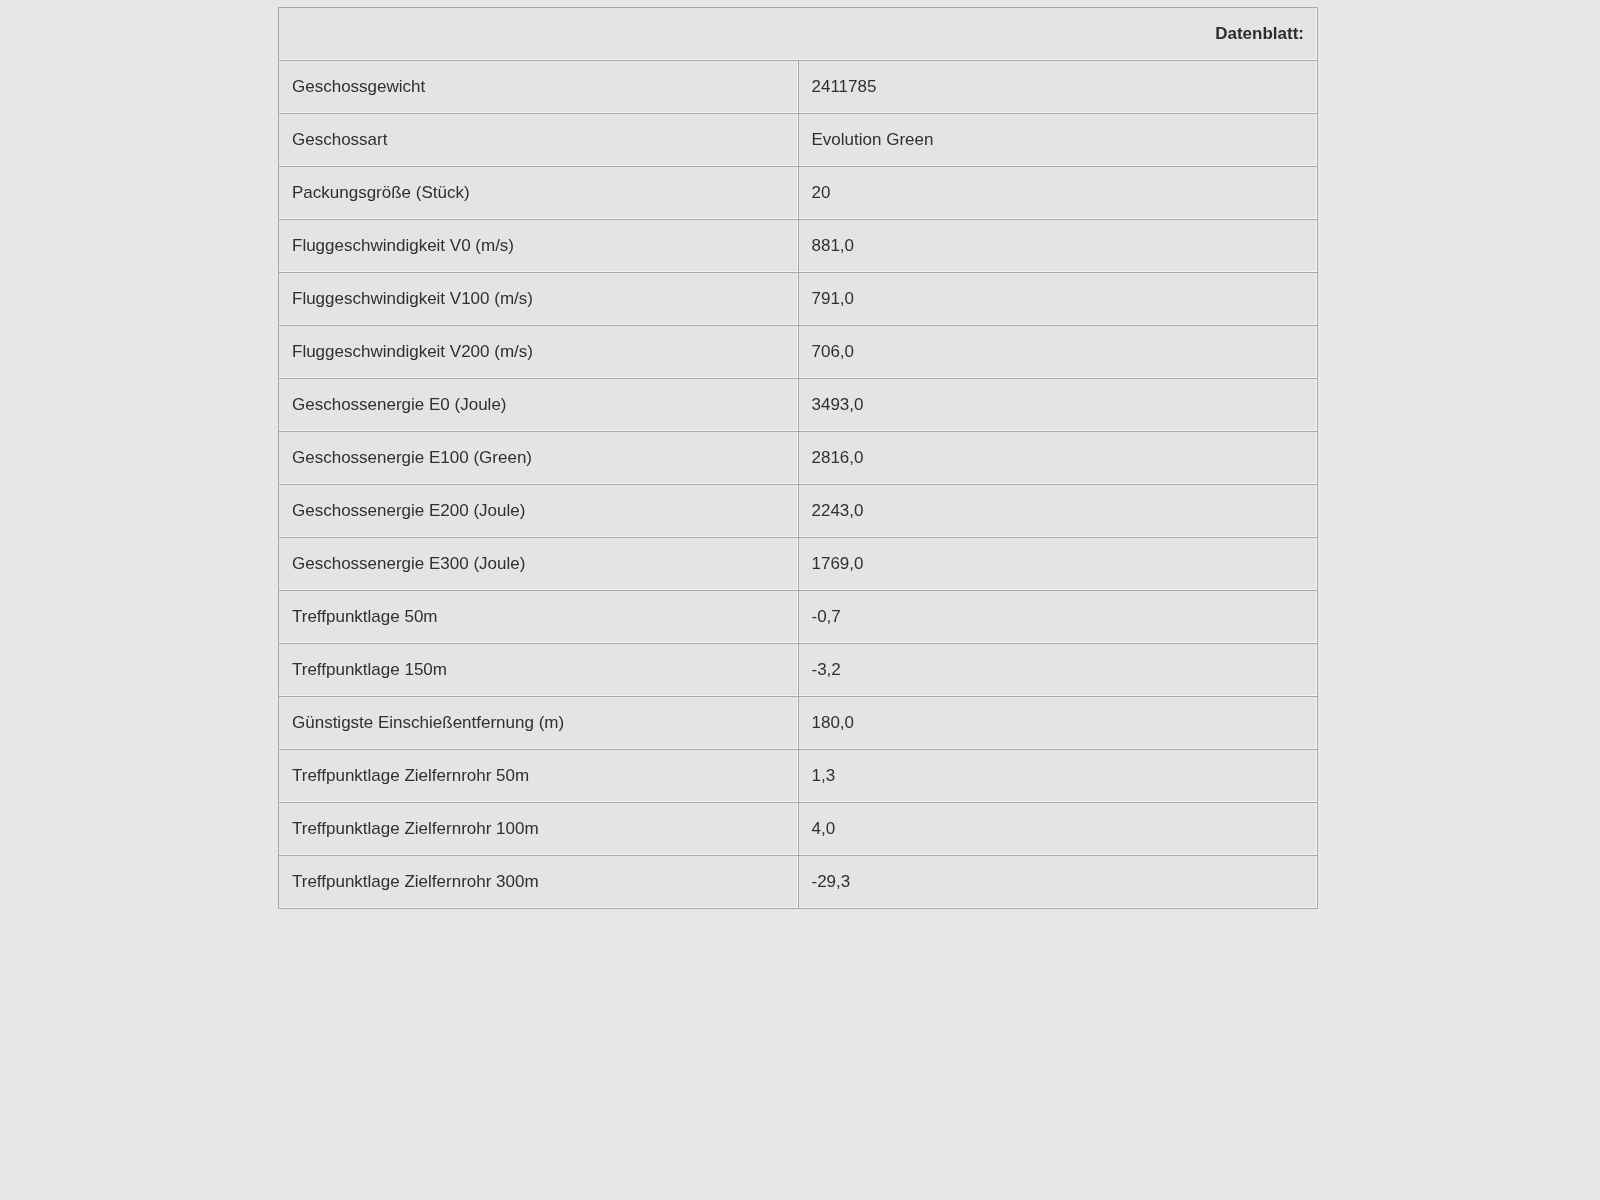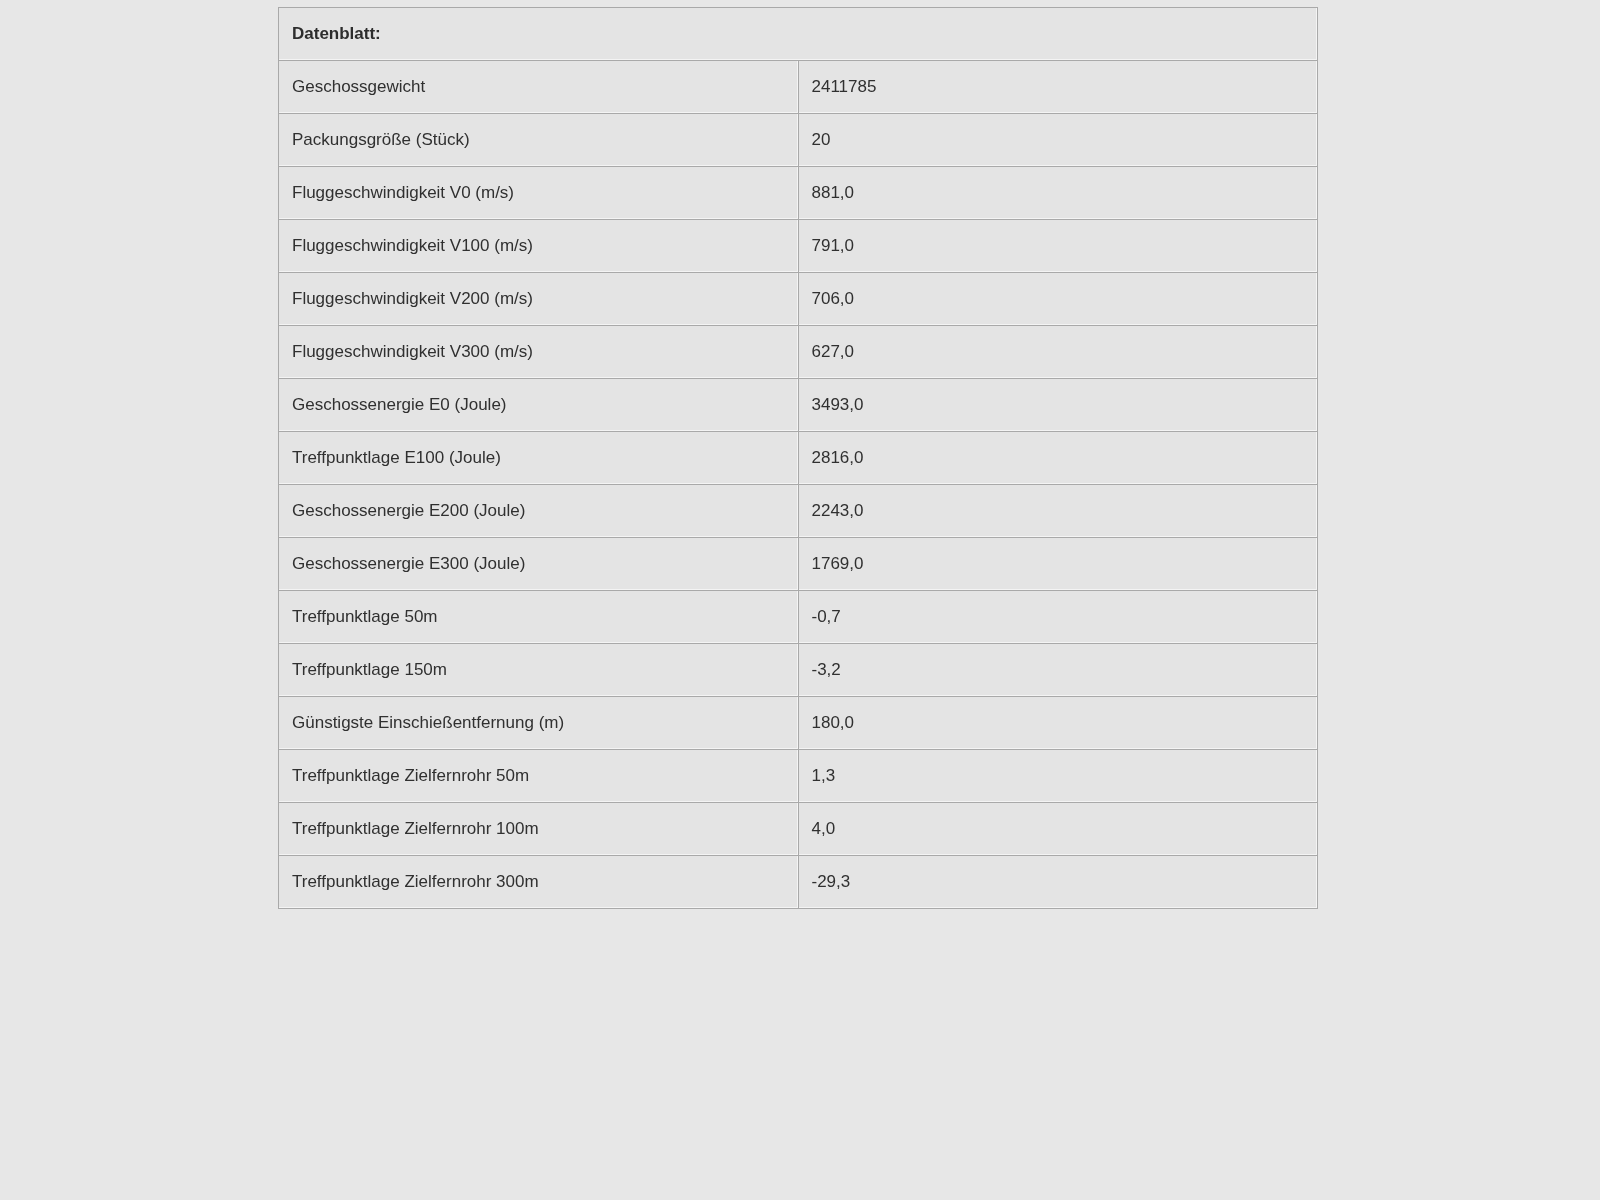--- a/index.html
+++ b/index.html
@@ -26,62 +26,62 @@
     background: #e4e4e4;
     
     box-shadow: inset -1px -1px 0 0 #f4f4f4;
     font-size: 17px;
     line-height: 22px;
     padding: 15px 13px;
     vertical-align: middle;
     white-space: nowrap;
     overflow: hidden;
   }
-  td.header-cell { font-weight: bold; color: #2d2d2d; }
+  td.header-cell { font-weight: bold; color: #2d2d2d; text-align: right; }
   td.label-cell { width: 525px; }
   td.value-cell { }
 </style>
 </head>
 <body>
 
 <table class="datasheet">
   <tbody>
     <tr>
       <td colspan="2" class="header-cell">Datenblatt:</td>
     </tr>
   <tr>
     <td class="label-cell">Geschossgewicht</td>
     <td class="value-cell">2411785</td>
+  </tr>
+      <tr>
+    <td class="label-cell">Geschossart</td>
+    <td class="value-cell">Evolution Green</td>
   </tr>
       <tr>
     <td class="label-cell">Packungsgröße (Stück)</td>
     <td class="value-cell">20</td>
   </tr>
       <tr>
     <td class="label-cell">Fluggeschwindigkeit V0 (m/s)</td>
     <td class="value-cell">881,0</td>
   </tr>
       <tr>
     <td class="label-cell">Fluggeschwindigkeit V100 (m/s)</td>
     <td class="value-cell">791,0</td>
   </tr>
       <tr>
     <td class="label-cell">Fluggeschwindigkeit V200 (m/s)</td>
     <td class="value-cell">706,0</td>
   </tr>
       <tr>
-    <td class="label-cell">Fluggeschwindigkeit V300 (m/s)</td>
-    <td class="value-cell">627,0</td>
-  </tr>
-      <tr>
     <td class="label-cell">Geschossenergie E0 (Joule)</td>
     <td class="value-cell">3493,0</td>
   </tr>
       <tr>
-    <td class="label-cell">Treffpunktlage E100 (Joule)</td>
+    <td class="label-cell">Geschossenergie E100 (Green)</td>
     <td class="value-cell">2816,0</td>
   </tr>
       <tr>
     <td class="label-cell">Geschossenergie E200 (Joule)</td>
     <td class="value-cell">2243,0</td>
   </tr>
       <tr>
     <td class="label-cell">Geschossenergie E300 (Joule)</td>
     <td class="value-cell">1769,0</td>
   </tr>

